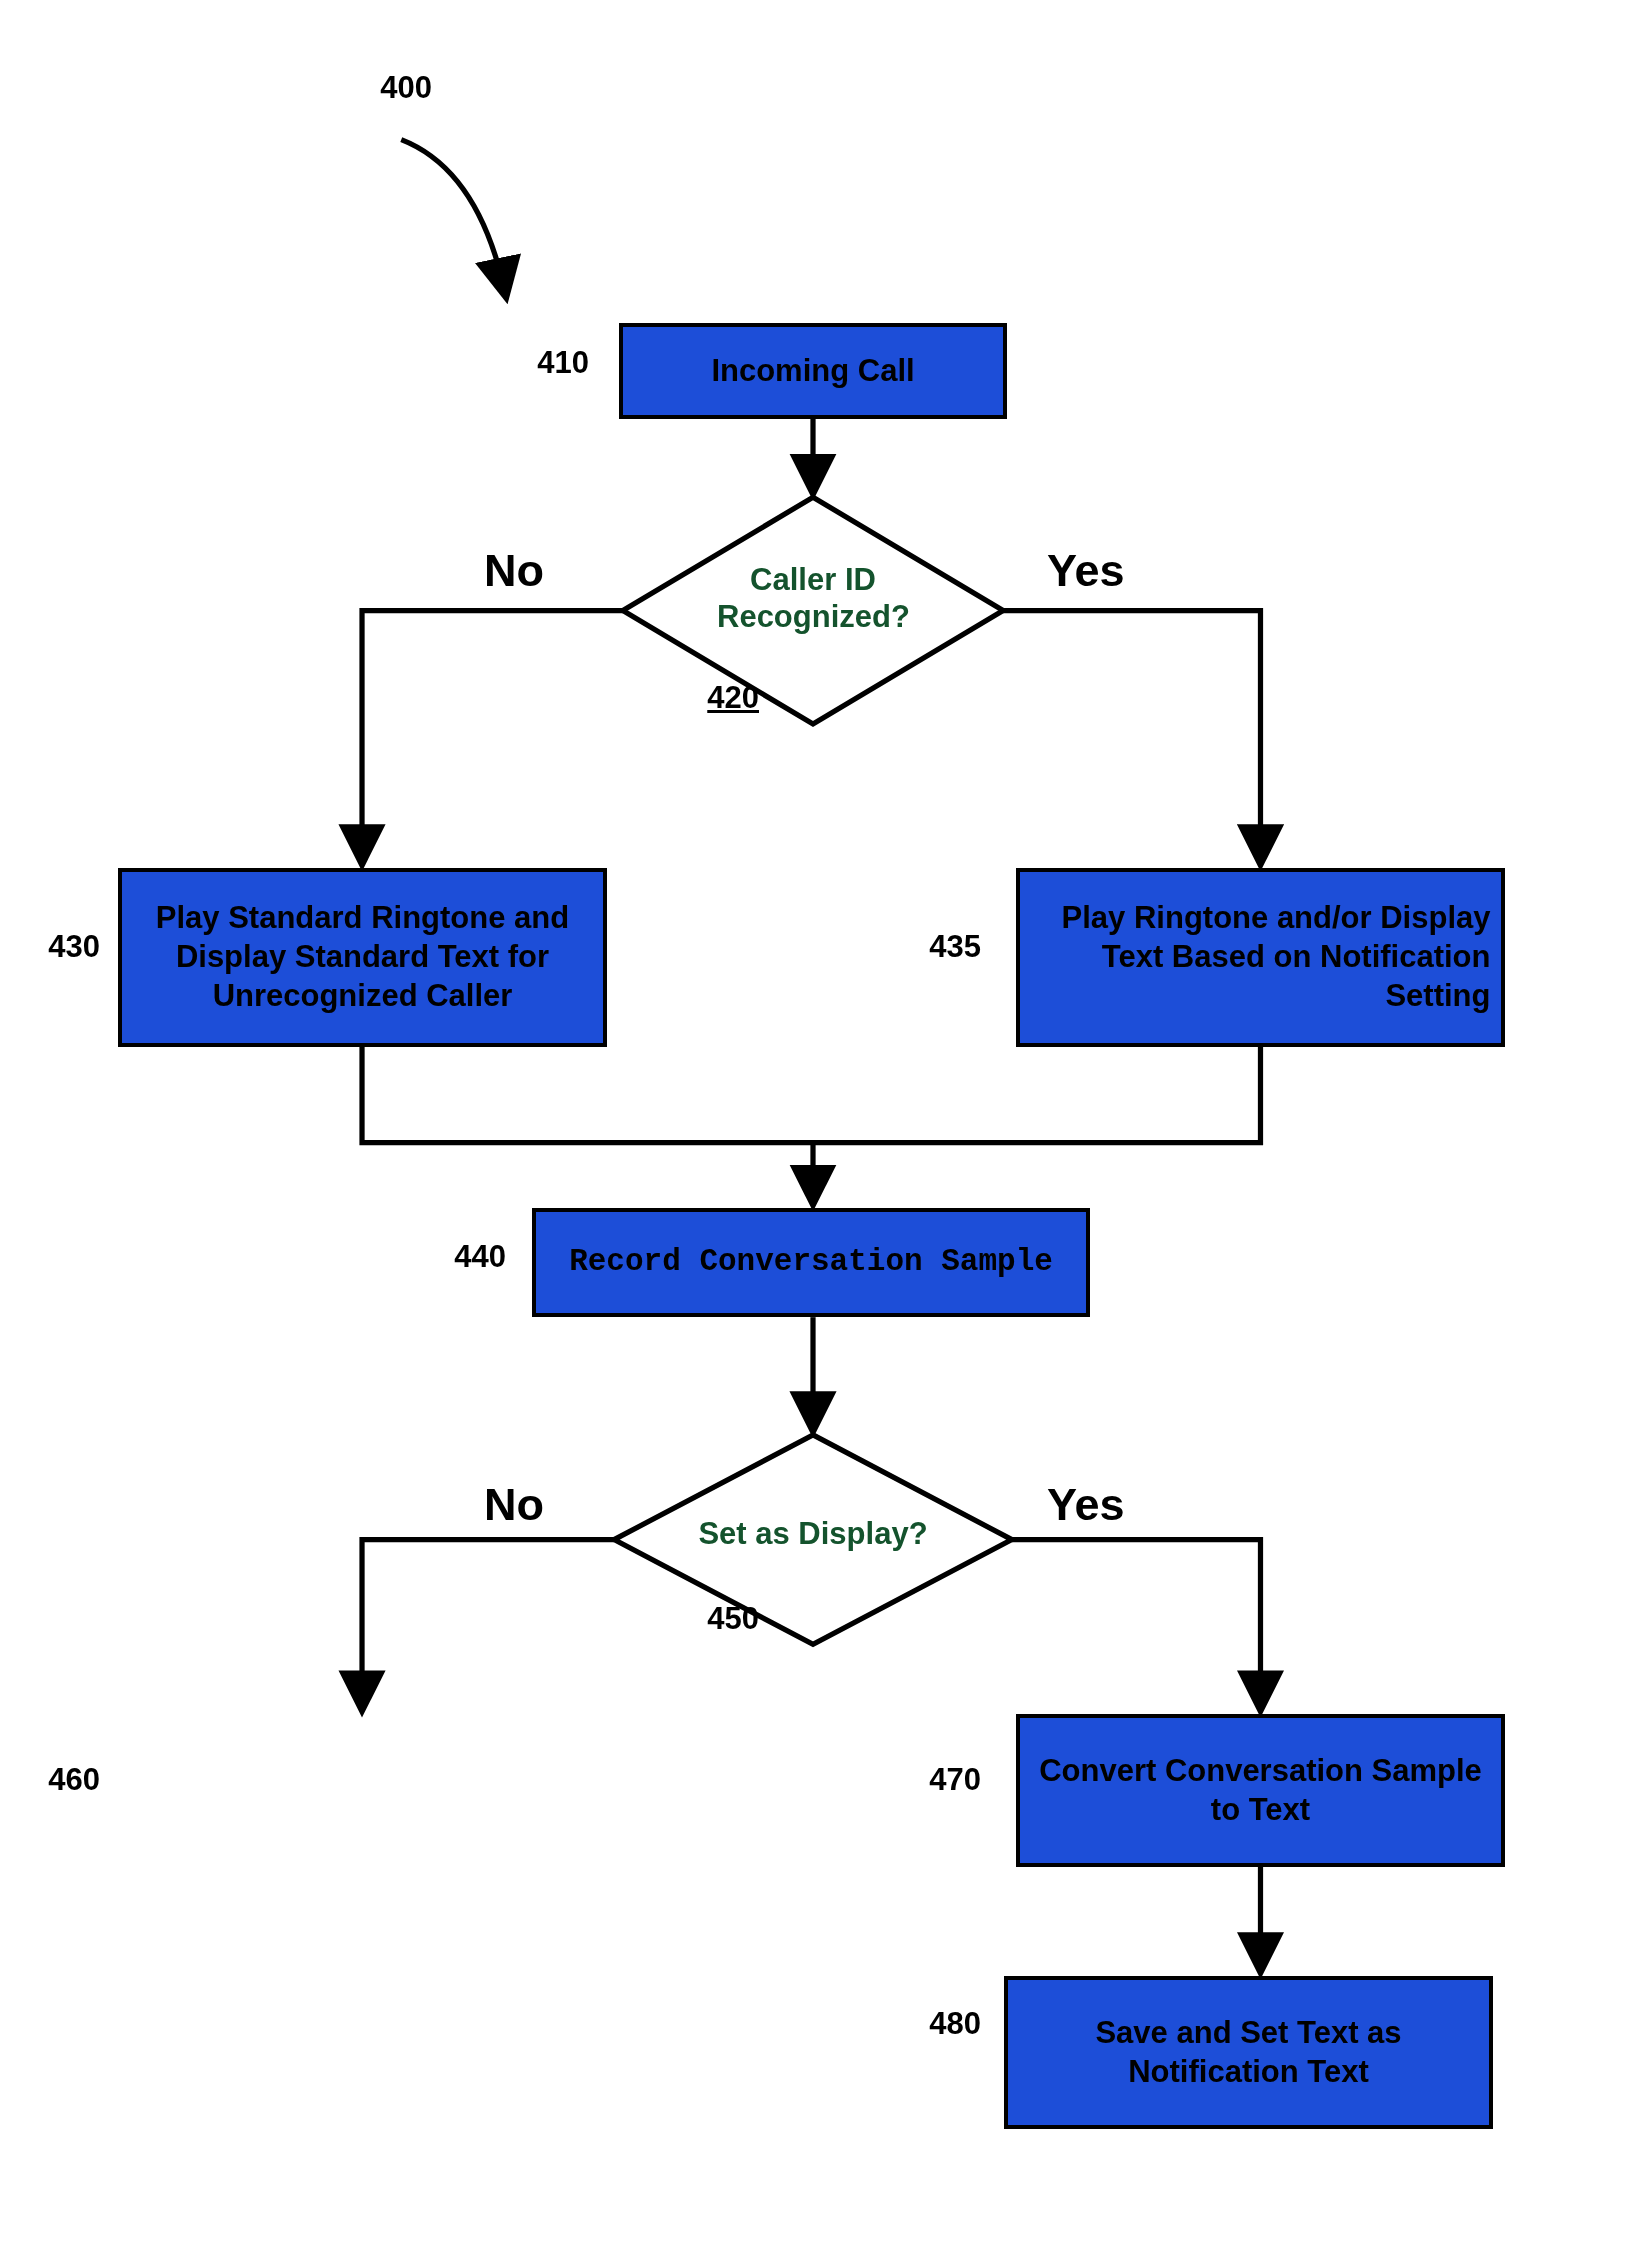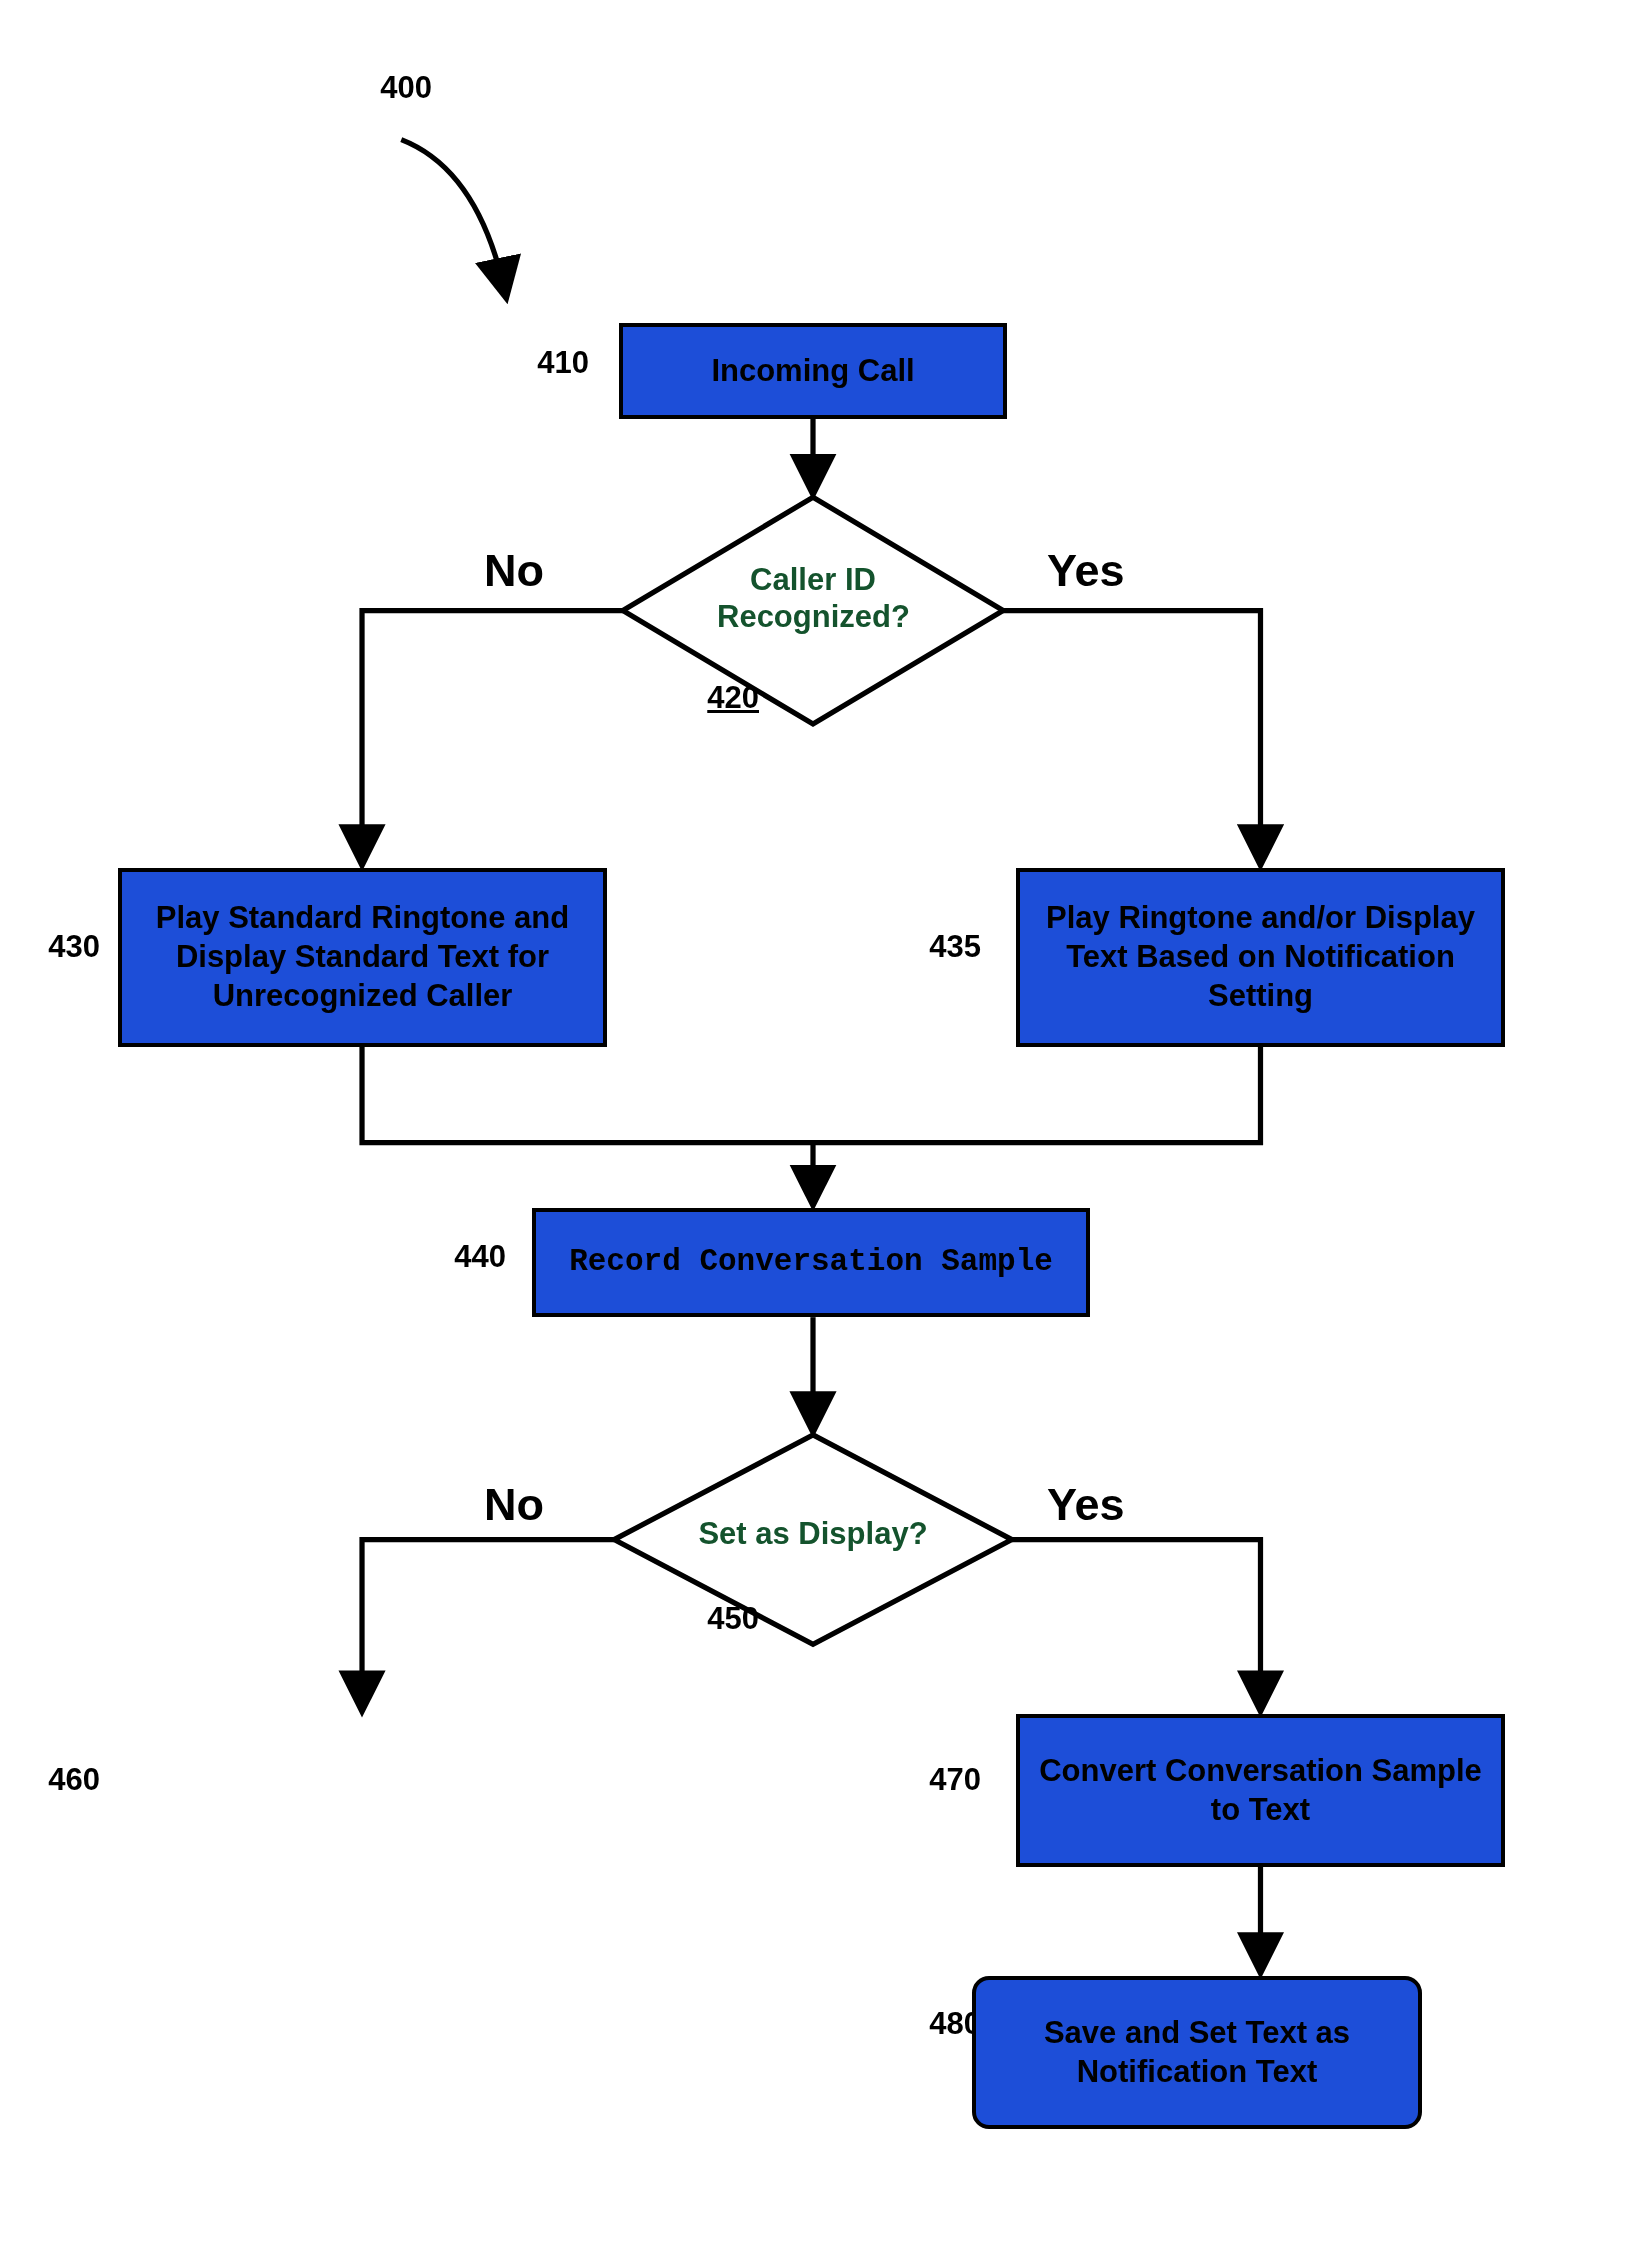--- a/index.html
+++ b/index.html
@@ -103,24 +103,24 @@
 <div class="edge-label" style="left:484px; top:545px;">No</div>
 <div class="edge-label" style="left:1047px; top:545px;">Yes</div>
 <div class="edge-label" style="left:484px; top:1479px;">No</div>
 <div class="edge-label" style="left:1047px; top:1479px;">Yes</div>
 
 <div class="box" style="left:619px; top:323px; width:388px; height:96px;">Incoming Call</div>
 
 <div class="diamond-text" style="left:813px; top:598px; width:192px;">Caller ID Recognized?</div>
 
 <div class="box" style="left:118px; top:868px; width:489px; height:179px;">Play Standard Ringtone and Display Standard Text for Unrecognized Caller</div>
-<div class="box" style="left:1016px; top:868px; width:489px; height:179px;">Play Ringtone and/or Display Text Based on Notification Setting</div>
+<div class="box" style="left:1016px; top:868px; width:489px; height:179px;text-align:right;">Play Ringtone and/or Display Text Based on Notification Setting</div>
 
 <div class="box" style="left:532px; top:1208px; width:558px; height:109px;font-family:Liberation Mono, monospace;">Record Conversation Sample</div>
 
 <div class="diamond-text" style="left:813px; top:1534px; width:279px;">Set as Display?</div>
 
 <div class="box" style="left:1016px; top:1714px; width:489px; height:153px;">Convert Conversation Sample to Text</div>
 
-<div class="box" style="left:972px; top:1976px; width:450px; height:153px;border-radius:17px;">Save and Set Text as Notification Text</div>
+<div class="box" style="left:1004px; top:1976px; width:489px; height:153px;">Save and Set Text as Notification Text</div>
 
 </div>
 
 
 </body></html>

